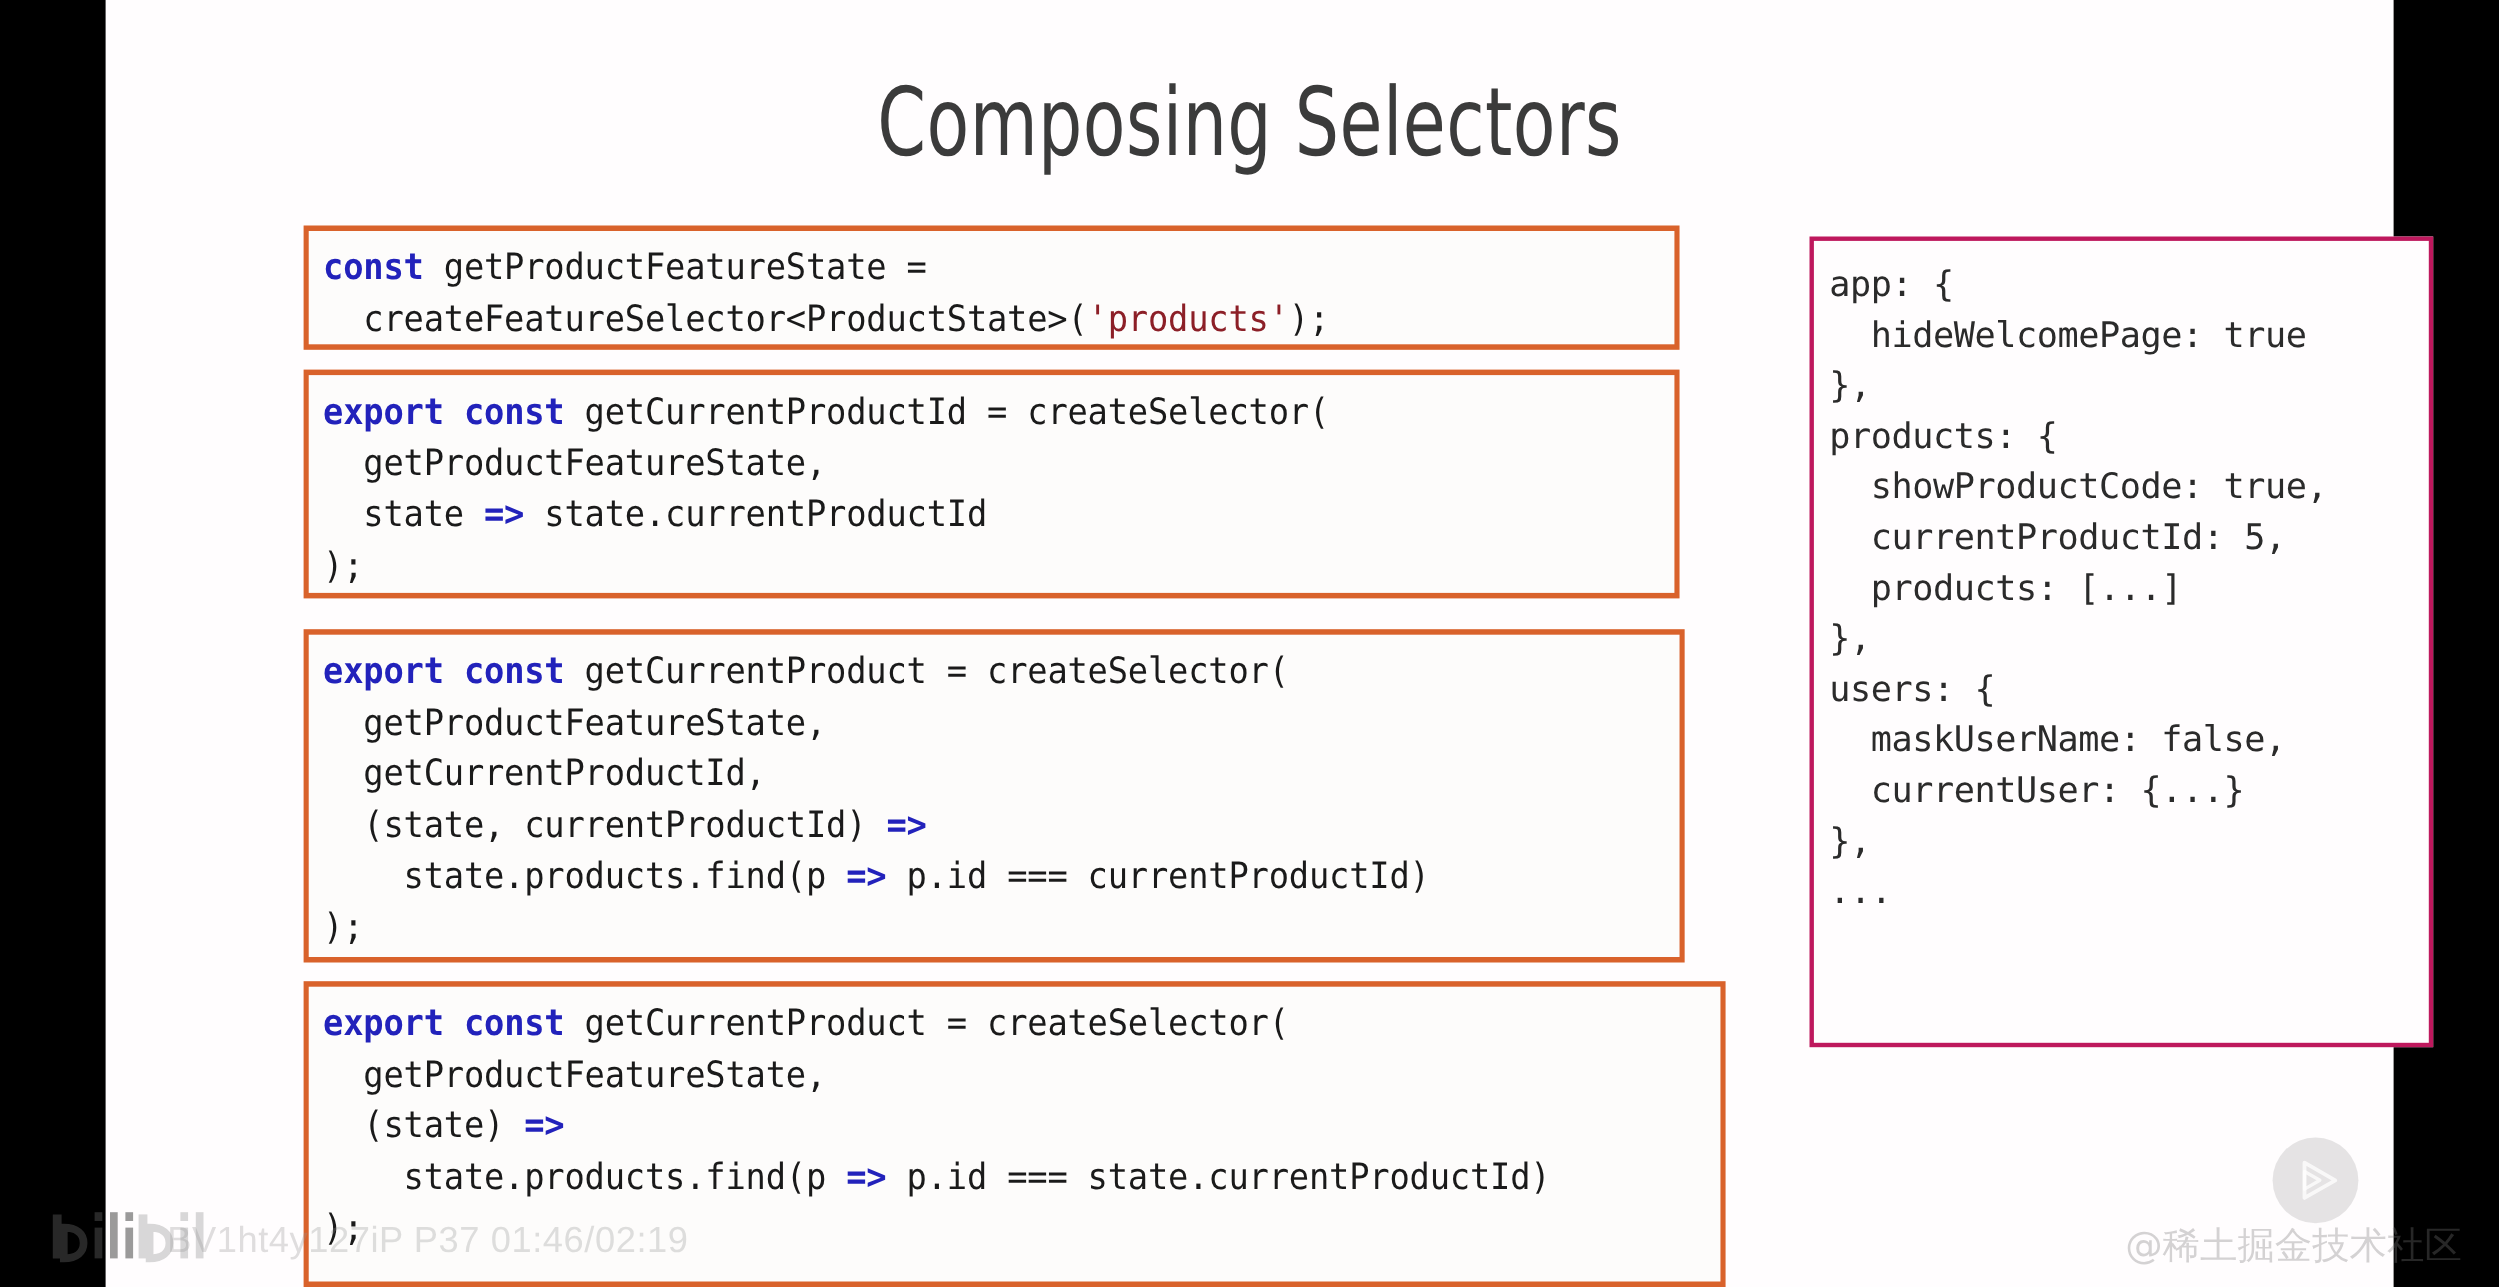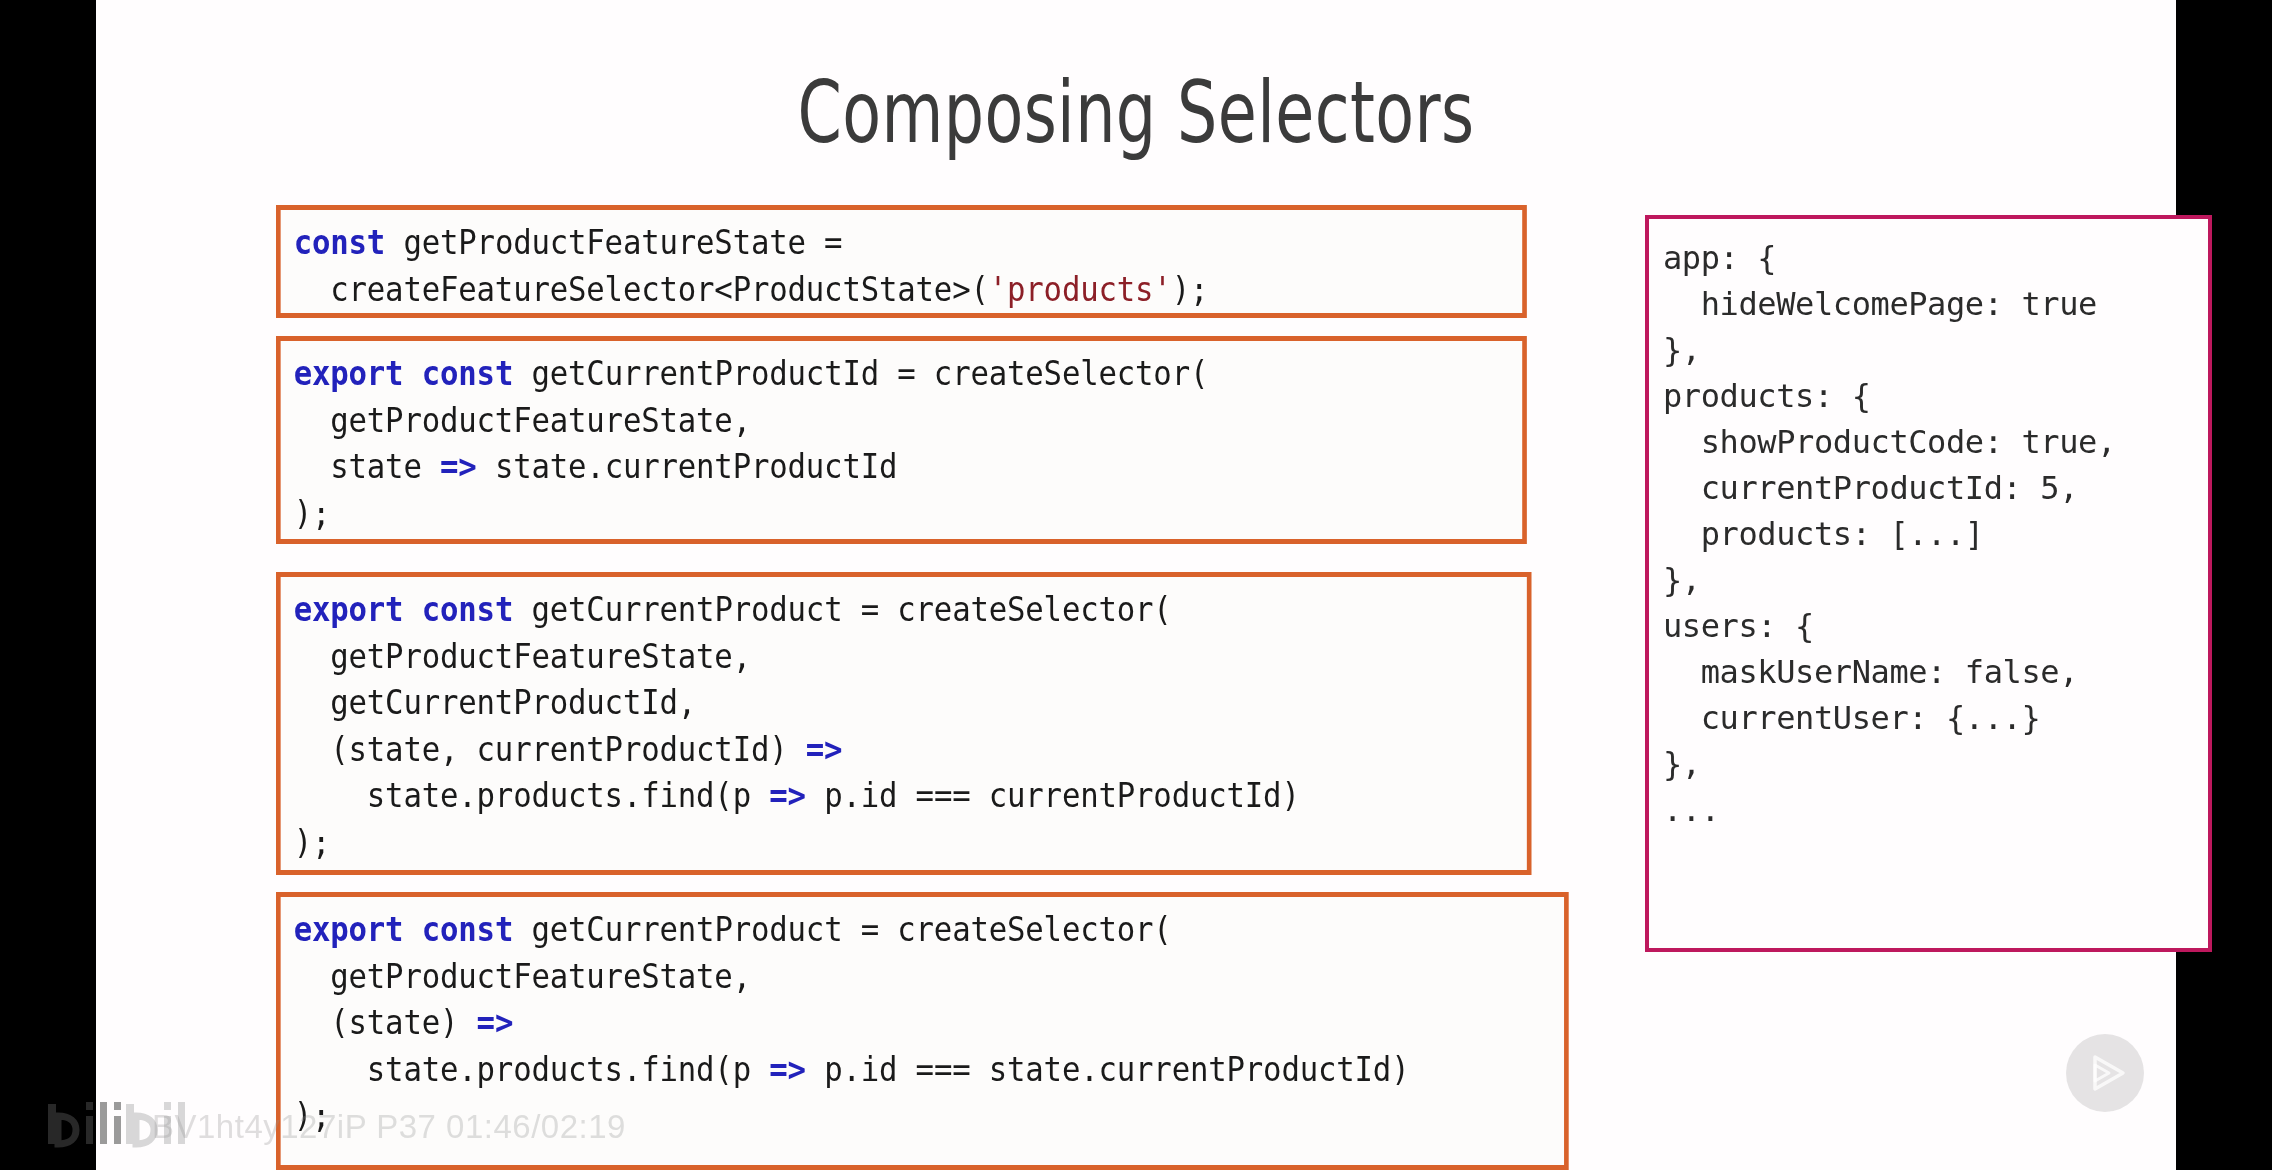--- a/index.html
+++ b/index.html
@@ -195,14 +195,15 @@
 
   <div id="video-info">BV1ht4y127iP P37 01:46/02:19</div>
 
   <div id="play-badge">
     <svg width="52" height="52" viewBox="0 0 52 52">
       <path d="M16 10 L44 26 L16 42 Z" fill="none" stroke="rgba(255,255,255,0.75)" stroke-width="3.5" stroke-linejoin="round"></path>
       <path d="M16 18 L30 26 L16 34 Z" fill="none" stroke="rgba(255,255,255,0.75)" stroke-width="3" stroke-linejoin="round"></path>
     </svg>
   </div>
 
+  <div id="community-tag">@稀土掘金技术社区</div>
 
 </div>
 
 </body></html>

